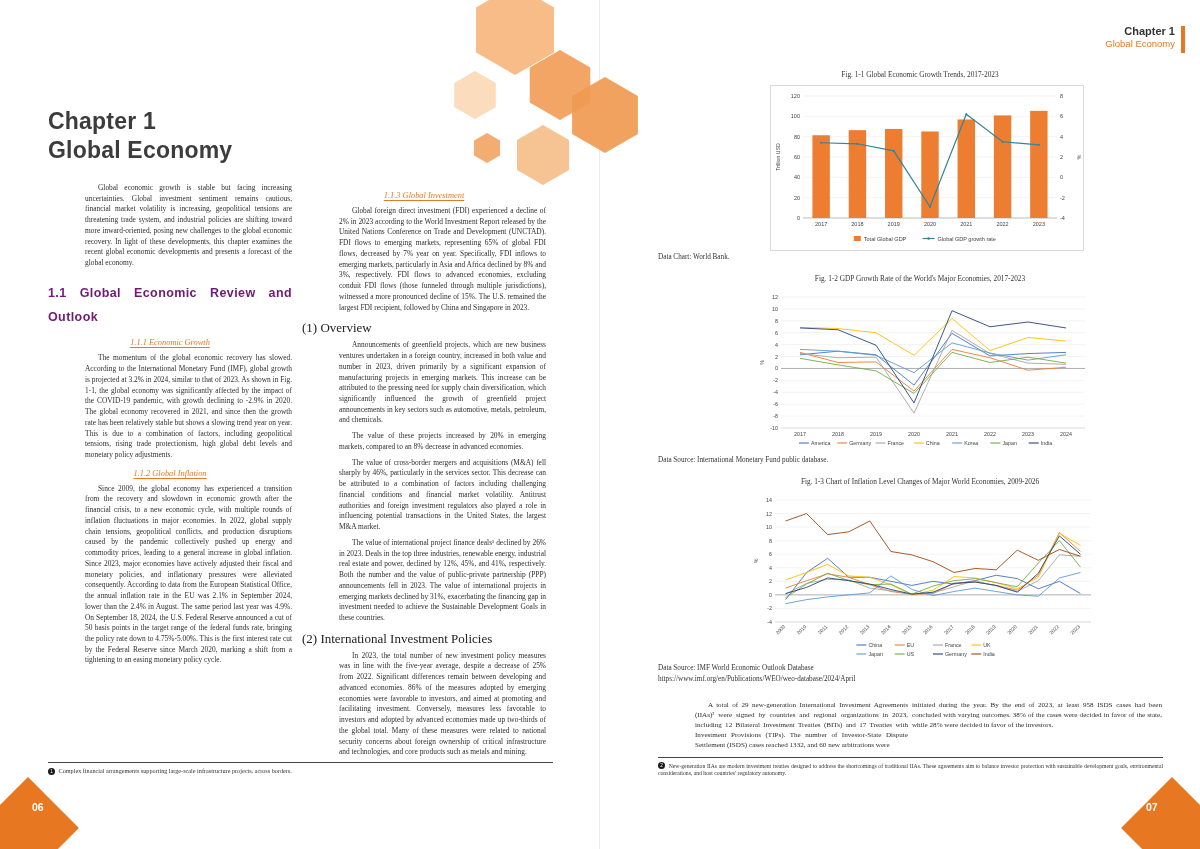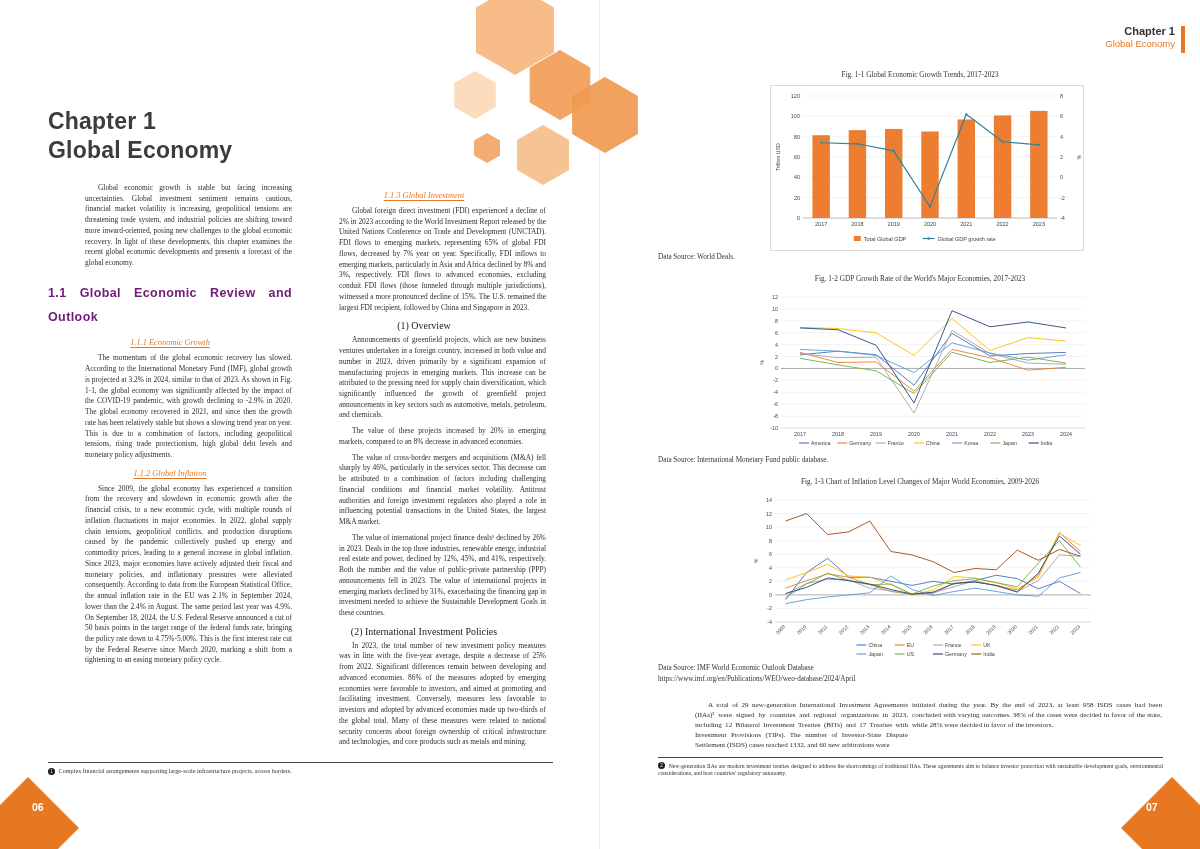--- a/index.html
+++ b/index.html
@@ -14,21 +14,21 @@
                    font-weight:700; font-size:23px; line-height:1.25; color:#3c3c3c; letter-spacing:.2px; }
 
   .col  { position:absolute; top:183px; width:244px; height:574px; overflow:hidden; }
   .col1 { left:48px; }  .col2 { left:302px; }
   .body { font-size:7.4px; line-height:1.45; text-align:justify; color:#2e2e2e; margin-bottom:5px; }
   .indent { text-indent:13px;margin-left:37px; }
   .sec  { font-family:"Liberation Sans", sans-serif; font-size:12.5px; font-weight:700; color:#701a75;
           line-height:1.9; margin:13px 0 9px; text-align:justify; letter-spacing:.4px; }
   .sub  { font-size:8.4px; font-style:italic; font-weight:400; color:#E87722; text-align:center;
           text-decoration:underline; text-underline-offset:2px; margin:8px 0 6px; }
-  .subsub { font-size:10px; color:#222; margin:7px 0 4px;text-align:center; }
+  .subsub { font-size:13px; color:#222; margin:7px 0 4px; }
 
   .fnline { position:absolute; width:505px; border-top:0.7px solid #444; }
   .fnline-left  { left:48px;  top:762px; }
   .fnline-right { left:658px; top:757px; }
   .footnote { position:absolute; color:#333; line-height:1.4; }
   .fn-left  { left:48px;  top:767px; width:505px; font-size:6.2px; }
   .fn-right { left:658px; top:762px; width:505px; font-size:5.7px; text-align:justify; }
   .fn-num { display:inline-block; min-width:7px; height:7px; border-radius:50%; background:#1a1a1a;
             color:#fff; font-size:4.6px; line-height:7px; text-align:center;
             font-family:"Liberation Sans", sans-serif; margin-right:2px; vertical-align:.5px; }
@@ -164,21 +164,21 @@
         <circle cx="157" cy="118.81666666666666" r="1.1" fill="#31849B"></circle>
         <circle cx="193.28571428571428" cy="26.300000000000004" r="1.1" fill="#31849B"></circle>
         <circle cx="229.57142857142856" cy="53.75" r="1.1" fill="#31849B"></circle>
         <circle cx="265.8571428571429" cy="56.800000000000004" r="1.1" fill="#31849B"></circle>
         <rect x="80.80000000000001" y="148" width="7" height="5" fill="#ED7D31"></rect>
         <text x="90.80000000000001" y="153" font-size="5.5" fill="#444">Total Global GDP</text>
         <line x1="149.60000000000002" y1="150.5" x2="161.60000000000002" y2="150.5" stroke="#31849B" stroke-width="1.2"></line>
         <circle cx="155.60000000000002" cy="150.5" r="1.2" fill="#31849B"></circle>
         <text x="164.60000000000002" y="153" font-size="5.5" fill="#444">Global GDP growth rate</text>
       </svg></div>
-  <div class="source src1">Data Source: World Deals.</div>
+  <div class="source src1">Data Chart: World Bank.</div>
 
   <div class="caption cap2">Fig. 1-2 GDP Growth Rate of the World's Major Economies, 2017-2023</div>
   <div class="chart chart2"><svg width="336" height="158" viewBox="0 0 336 158">
         <line x1="24" y1="137" x2="328" y2="137" stroke="#e6e6e6" stroke-width="0.5"></line>
         <text x="21" y="139" text-anchor="end" font-size="5.3" fill="#444">-10</text>
         <line x1="24" y1="125.0909090909091" x2="328" y2="125.0909090909091" stroke="#e6e6e6" stroke-width="0.5"></line>
         <text x="21" y="127.0909090909091" text-anchor="end" font-size="5.3" fill="#444">-8</text>
         <line x1="24" y1="113.18181818181817" x2="328" y2="113.18181818181817" stroke="#e6e6e6" stroke-width="0.5"></line>
         <text x="21" y="115.18181818181817" text-anchor="end" font-size="5.3" fill="#444">-6</text>
         <line x1="24" y1="101.27272727272728" x2="328" y2="101.27272727272728" stroke="#e6e6e6" stroke-width="0.5"></line>

